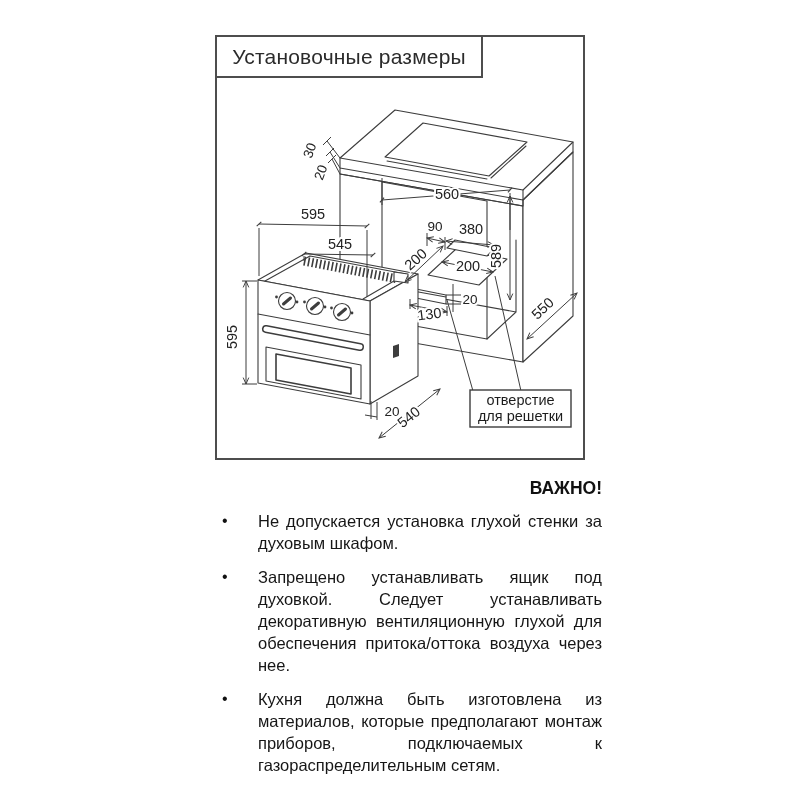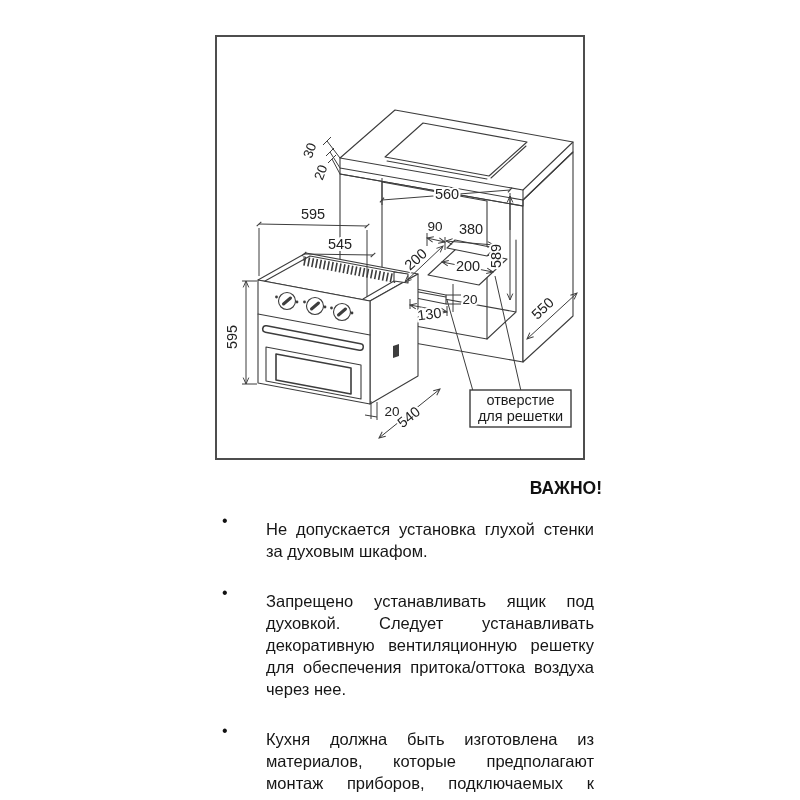--- a/index.html
+++ b/index.html
@@ -9,21 +9,21 @@
                 border:2px solid #4d4d4d;background:#fff;box-sizing:border-box;}
   .figure-title-box{position:absolute;left:-2px;top:-2px;width:268px;height:43px;
                     border:2px solid #4d4d4d;background:#fff;box-sizing:border-box;
                     display:flex;align-items:center;justify-content:center;}
   .figure-title-box span{font-size:21px;color:#2b2b2b;letter-spacing:.2px;}
   .diagram-svg{position:absolute;left:-2px;top:-2px;width:370px;height:425px;}
   .important{position:absolute;left:222px;top:478px;width:380px;}
   .important h2{margin:0 0 11px 0;font-size:17.5px;font-weight:bold;color:#111;text-align:right;}
   .bullet-row{display:flex;margin-bottom:12px;}
   .bullet-row .dot{flex:0 0 36px;font-size:16px;line-height:22px;color:#111;}
-  .bullet-row p{margin:8px;flex:1;font-size:16.5px;line-height:22px;text-align:justify;color:#161616;}
+  .bullet-row p{margin:0;flex:1;font-size:16.5px;line-height:22px;text-align:justify;color:#161616;}
   svg text{font-family:"Liberation Sans",sans-serif;}
   .dimtxt{fill:#222;paint-order:stroke;stroke:#fff;stroke-width:4px;font-size:14.5px;}
   .dimtxt-sm{fill:#222;paint-order:stroke;stroke:#fff;stroke-width:4px;font-size:13.5px;}
   .callout-txt{fill:#1c1c1c;font-size:14.5px;}
 </style>
 </head>
 <body>
 
 <div class="page">
 
@@ -165,33 +165,36 @@
         <text class="dimtxt" x="412" y="421" transform="rotate(-39 412 421)">540</text>
       </g>
 
       <g>
         <rect x="470" y="390" width="101" height="37" fill="#fff" stroke="#3d3d3d" stroke-width="1.4"></rect>
         <text class="callout-txt" x="520.5" y="405" text-anchor="middle">отверстие</text>
         <text class="callout-txt" x="520.5" y="421" text-anchor="middle">для решетки</text>
       </g>
     </svg>
 
+    <div class="figure-title-box">
+      <span>Установочные размеры</span>
+    </div>
   </div>
 
   <div class="important">
     <h2>ВАЖНО!</h2>
 
     <div class="bullet-row">
       <span class="dot">•</span>
       <p>Не допускается установка глухой стенки за духовым шкафом.</p>
     </div>
 
     <div class="bullet-row">
       <span class="dot">•</span>
-      <p>Запрещено устанавливать ящик под духовкой. Следует устанавливать декоративную вентиляционную решетку для обеспечения притока/оттока воздуха через нее.</p>
+      <p>Запрещено устанавливать ящик под духовкой. Следует устанавливать декоративную вентиляционную глухой для обеспечения притока/оттока воздуха через нее.</p>
     </div>
 
     <div class="bullet-row">
       <span class="dot">•</span>
       <p>Кухня должна быть изготовлена из материалов, которые предполагают монтаж приборов, подключаемых к газораспределительным сетям.</p>
     </div>
   </div>
 
 </div>
 

